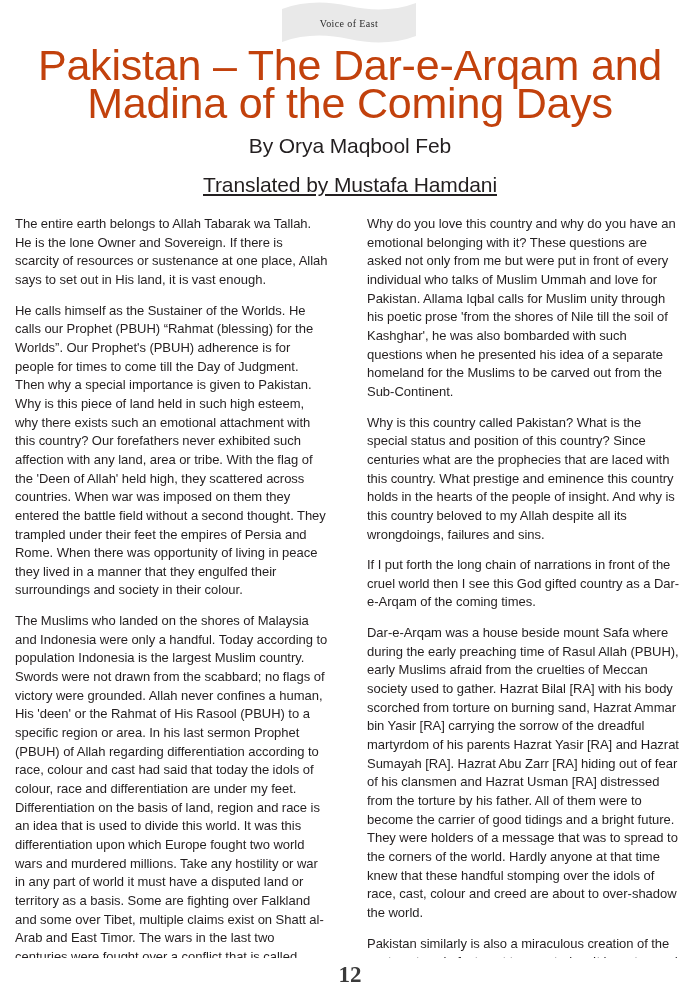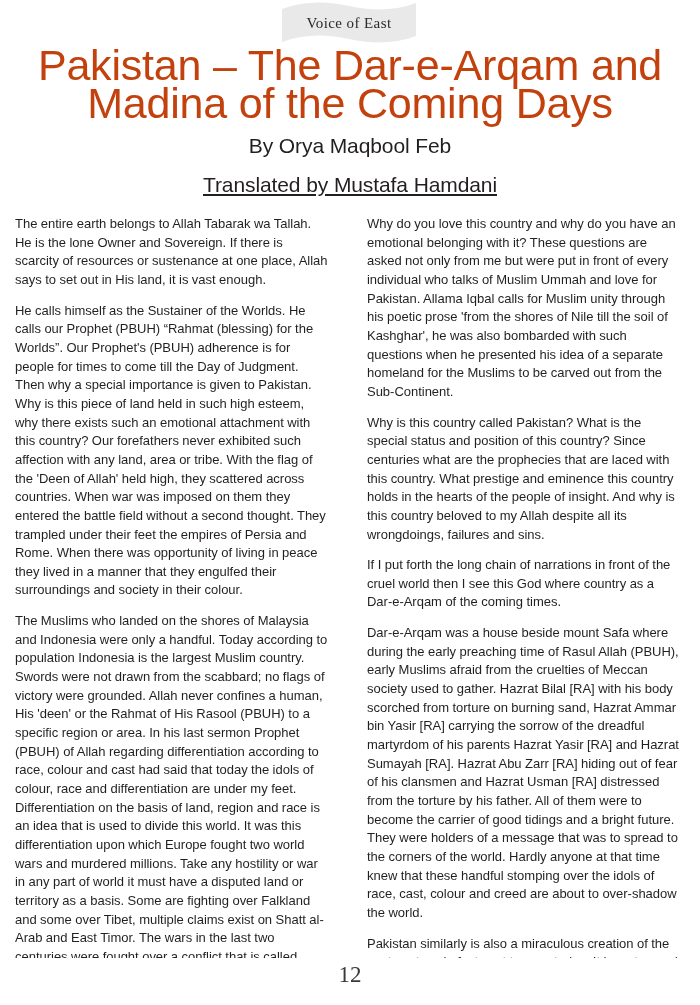--- a/index.html
+++ b/index.html
@@ -39,21 +39,21 @@
   .masthead-label {
     position: absolute;
     left: 282px;
     top: 1px;
     width: 134px;
     height: 44px;
     display: flex;
     align-items: center;
     justify-content: center;
     font-family: "Liberation Serif", "DejaVu Serif", serif;
-    font-size: 15px;
+    font-size: 10px;
     letter-spacing: 0.4px;
     color: #2b2b2b;
     white-space: nowrap;
   }
 
   
   .titleblock {
     position: absolute;
     left: 0;
     top: 46px;
@@ -118,20 +118,21 @@
   
   .folio {
     position: absolute;
     left: 0;
     top: 962px;
     width: 700px;
     text-align: center;
     font-family: "Liberation Serif", "DejaVu Serif", serif;
     font-size: 23px;
     color: #3a3a3a;
+    font-weight: bold;
   }
 </style>
 </head>
 <body>
 
 <div class="page">
 
   <div class="masthead">
     <svg class="masthead-svg" viewBox="0 0 134 44" preserveAspectRatio="none">
       <path d="M0,8 C22,0 44,0 67,5 C90,10 112,10 134,2 L134,35 C112,43 90,43 67,38 C44,33 22,33 0,41 Z" fill="#e9e9e9"></path>
@@ -149,21 +150,21 @@
     <div class="col col-left">
 
     <p>The entire earth belongs to Allah Tabarak wa Tallah. He is the lone Owner and Sovereign. If there is scarcity of resources or sustenance at one place, Allah says to set out in His land, it is vast enough.</p>
         <p>He calls himself as the Sustainer of the Worlds. He calls our Prophet (PBUH) “Rahmat (blessing) for the Worlds”. Our Prophet's (PBUH) adherence is for people for times to come till the Day of Judgment. Then why a special importance is given to Pakistan. Why is this piece of land held in such high esteem, why there exists such an emotional attachment with this country? Our forefathers never exhibited such affection with any land, area or tribe. With the flag of the 'Deen of Allah' held high, they scattered across countries. When war was imposed on them they entered the battle field without a second thought. They trampled under their feet the empires of Persia and Rome. When there was opportunity of living in peace they lived in a manner that they engulfed their surroundings and society in their colour.</p>
         <p>The Muslims who landed on the shores of Malaysia and Indonesia were only a handful. Today according to population Indonesia is the largest Muslim country. Swords were not drawn from the scabbard; no flags of victory were grounded. Allah never confines a human, His 'deen' or the Rahmat of His Rasool (PBUH) to a specific region or area. In his last sermon Prophet (PBUH) of Allah regarding differentiation according to race, colour and cast had said that today the idols of colour, race and differentiation are under my feet. Differentiation on the basis of land, region and race is an idea that is used to divide this world. It was this differentiation upon which Europe fought two world wars and murdered millions. Take any hostility or war in any part of world it must have a disputed land or territory as a basis. Some are fighting over Falkland and some over Tibet, multiple claims exist on Shatt al-Arab and East Timor. The wars in the last two centuries were fought over a conflict that is called 'disputed territory'. Take as examples Kashmir, Palestine, Chechnya or Bosnia.</p>
       </div>
     <div class="col col-right">
 
     <p>Why do you love this country and why do you have an emotional belonging with it? These questions are asked not only from me but were put in front of every individual who talks of Muslim Ummah and love for Pakistan. Allama Iqbal calls for Muslim unity through his poetic prose 'from the shores of Nile till the soil of Kashghar', he was also bombarded with such questions when he presented his idea of a separate homeland for the Muslims to be carved out from the Sub-Continent.</p>
         <p>Why is this country called Pakistan? What is the special status and position of this country? Since centuries what are the prophecies that are laced with this country. What prestige and eminence this country holds in the hearts of the people of insight. And why is this country beloved to my Allah despite all its wrongdoings, failures and sins.</p>
-        <p>If I put forth the long chain of narrations in front of the cruel world then I see this God where country as a Dar-e-Arqam of the coming times.</p>
+        <p>If I put forth the long chain of narrations in front of the cruel world then I see this God gifted country as a Dar-e-Arqam of the coming times.</p>
         <p>Dar-e-Arqam was a house beside mount Safa where during the early preaching time of Rasul Allah (PBUH), early Muslims afraid from the cruelties of Meccan society used to gather. Hazrat Bilal [RA] with his body scorched from torture on burning sand, Hazrat Ammar bin Yasir [RA] carrying the sorrow of the dreadful martyrdom of his parents Hazrat Yasir [RA] and Hazrat Sumayah [RA]. Hazrat Abu Zarr [RA] hiding out of fear of his clansmen and Hazrat Usman [RA] distressed from the torture by his father. All of them were to become the carrier of good tidings and a bright future. They were holders of a message that was to spread to the corners of the world. Hardly anyone at that time knew that these handful stomping over the idols of race, cast, colour and creed are about to over-shadow the world.</p>
         <p>Pakistan similarly is also a miraculous creation of the past century, in fact past two centuries. It has stomped over the notions of race, cast, colour and creed. When 200 countries were being carved out from 50 countries¸ the entire world was being divided into smaller nations. Some said we are Turks, Iranians, Arab or Germans. Amongst them there was only one</p>
       </div>
   </div>
 
   <div class="folio">12</div>
 
 </div>
 
 </body></html>

